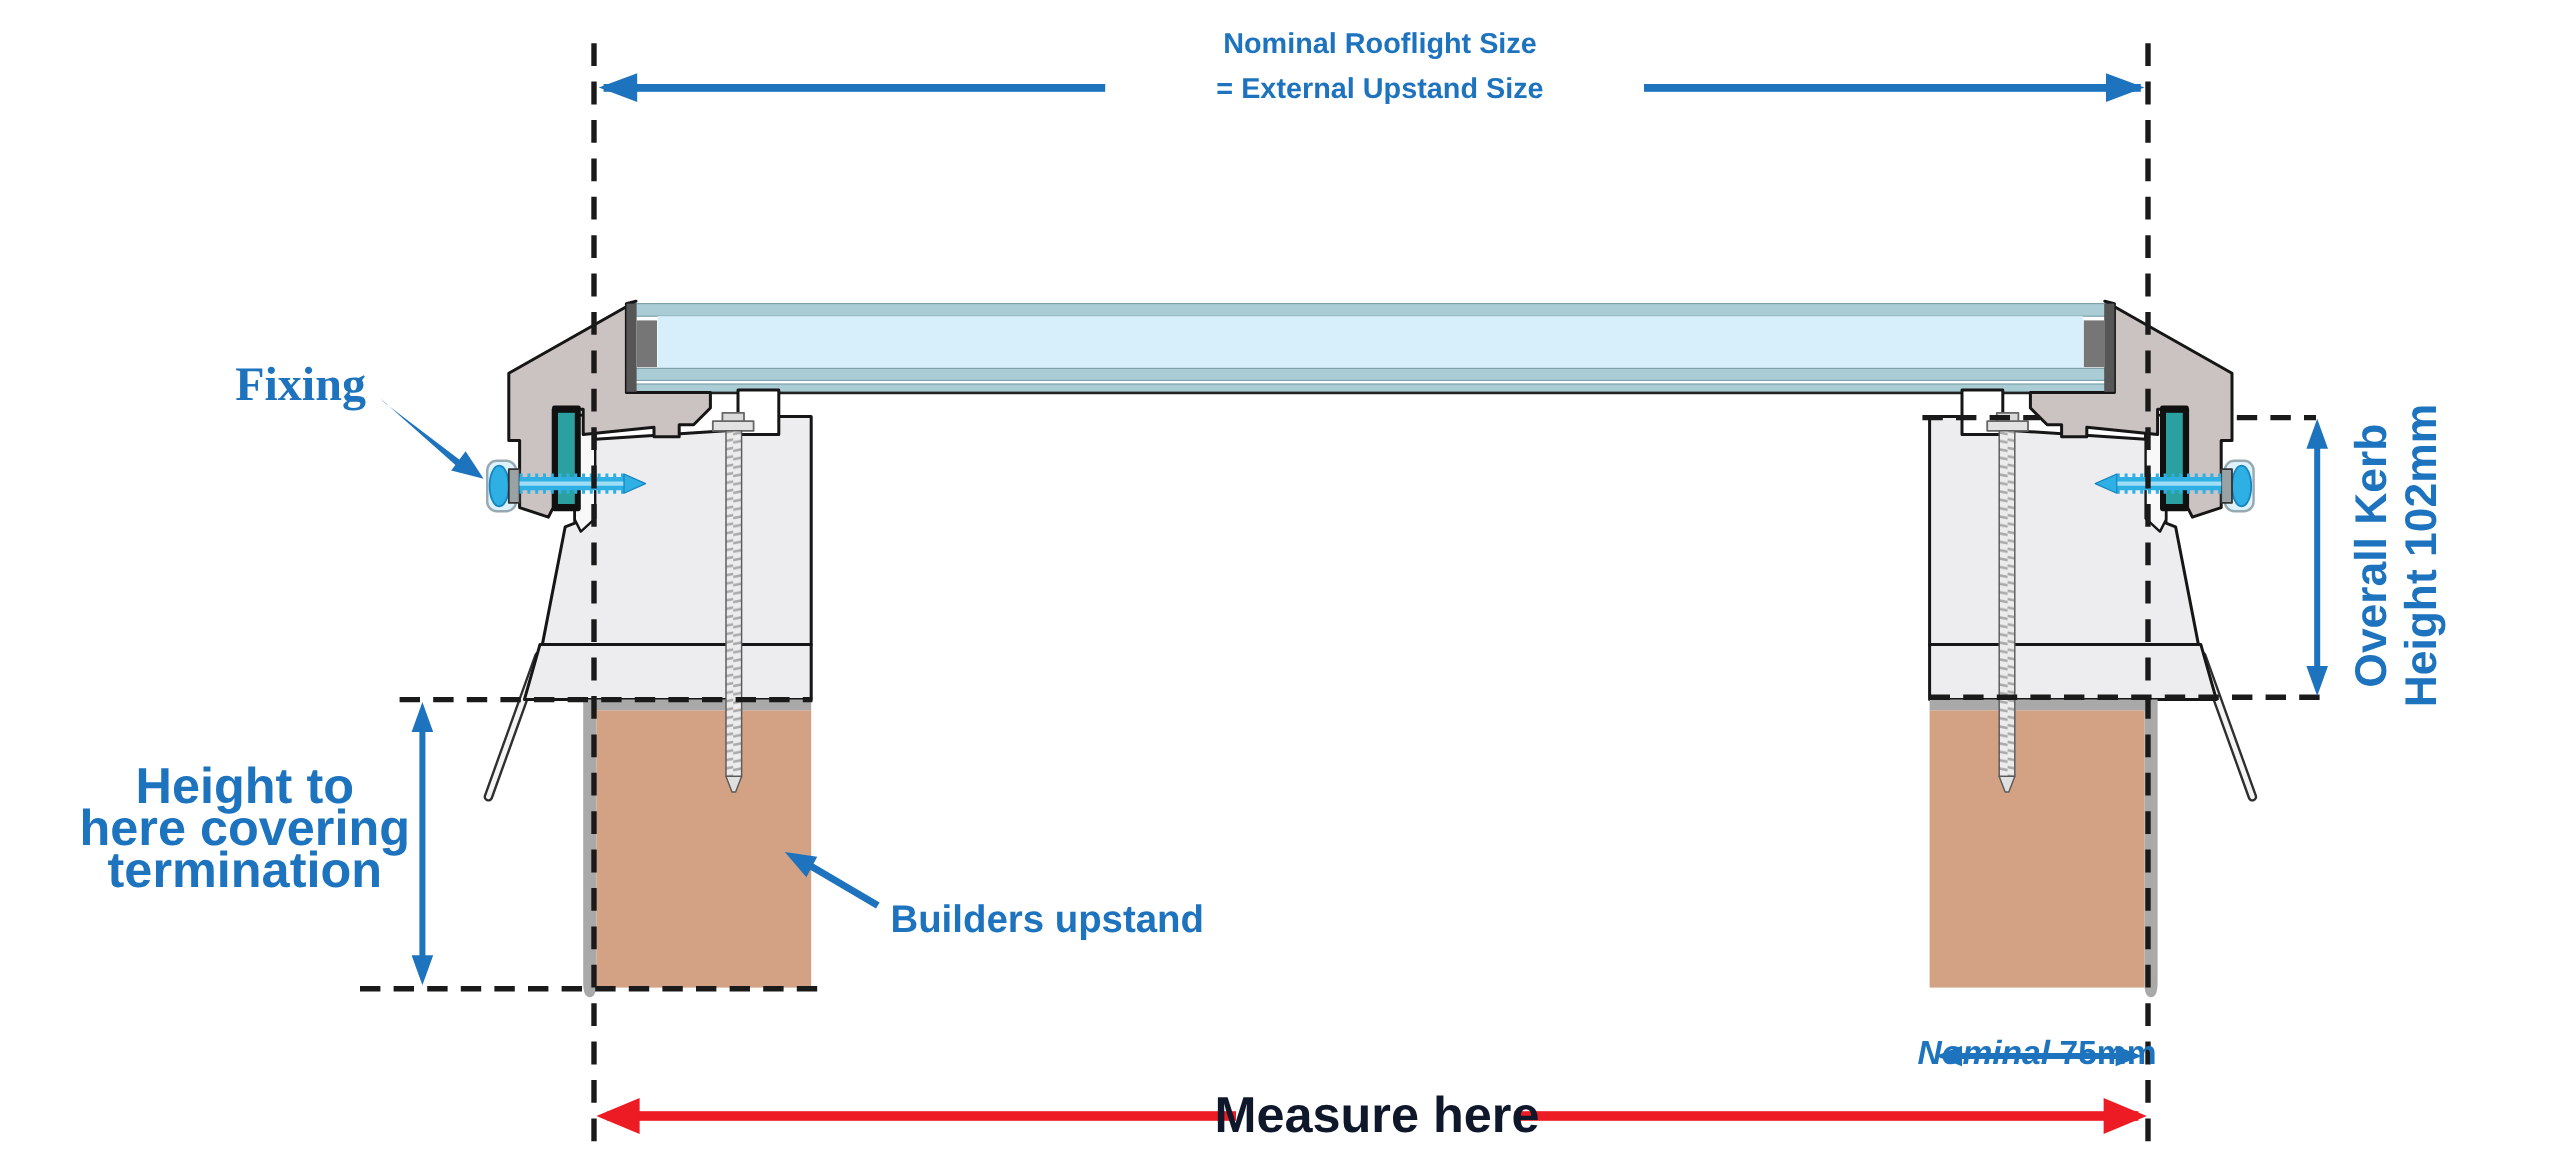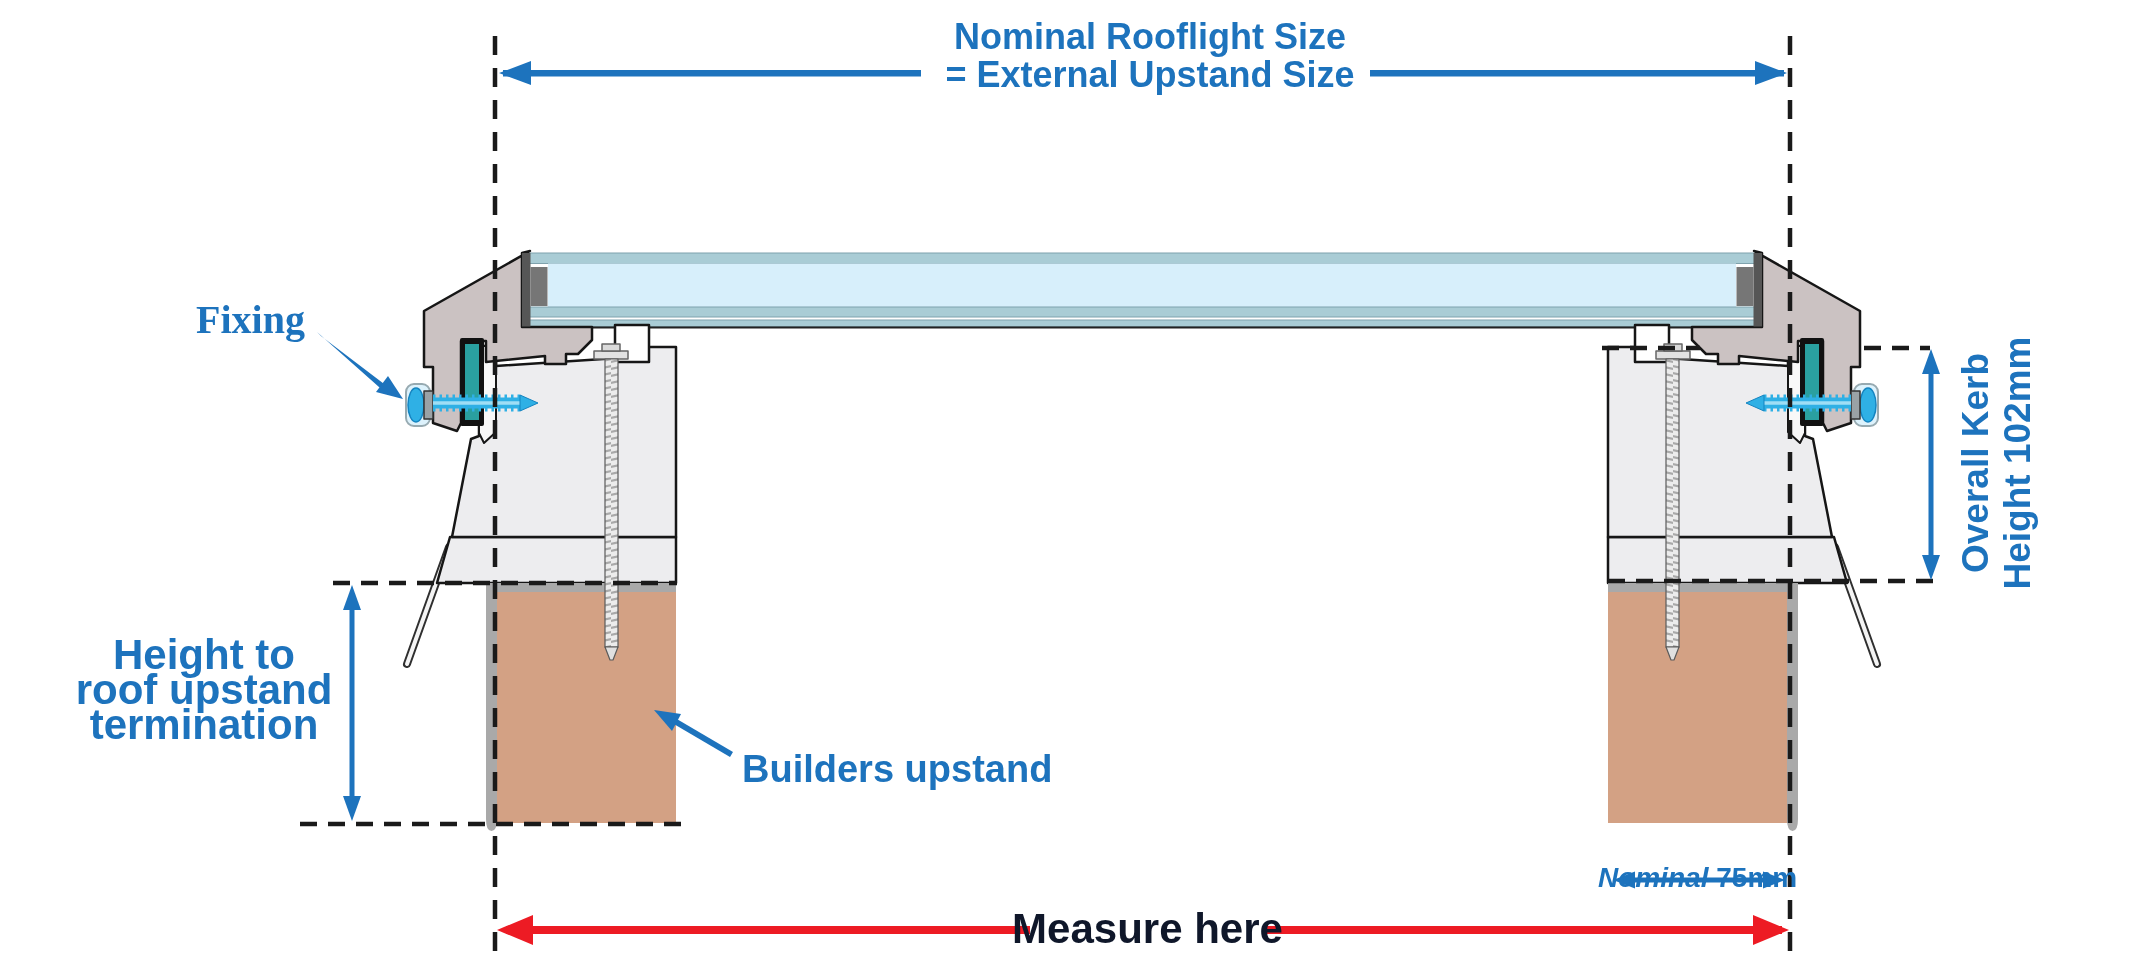--- a/index.html
+++ b/index.html
@@ -2,24 +2,24 @@
 <html><head>
 <meta charset="utf-8">
 <style>
   html,body{margin:0;padding:0;background:#ffffff;}
   .stage{
     position:relative;width:2145px;height:964px;background:#ffffff;overflow:hidden;
     font-family:"Liberation Sans","DejaVu Sans",sans-serif;
   }
   .stage svg{position:absolute;left:0;top:0;}
   .lbl{position:absolute;font-weight:bold;color:#1d73bd;}
-  .lbl-title{left:745px;top:18px;width:810px;text-align:center;font-size:36px;line-height:38px;}
+  .lbl-title{left:745px;top:18px;width:810px;text-align:center;font-size:24px;line-height:38px;}
   .lbl-fixing{left:196px;top:296px;font-size:40px;font-family:Liberation Serif, serif;}
   .lbl-height{left:58px;top:637px;width:292px;text-align:center;font-size:42px;line-height:35px;}
-  .lbl-builders{left:742px;top:748px;font-size:38px;}
+  .lbl-builders{left:742px;top:748px;font-size:32px;}
   .lbl-kerb{
     left:1832px;top:421px;width:330px;height:84px;text-align:center;
     font-size:37px;line-height:42px;transform:rotate(-90deg);transform-origin:50% 50%;
   }
   .lbl-measure{left:945px;top:905px;width:405px;text-align:center;font-size:42px;color:#0f172a;}
   .lbl-nominal{left:1598px;top:862px;width:196px;text-align:center;font-size:28px;}
   .lbl-nominal .it{font-style:italic;}
 </style>
 </head>
 <body>
@@ -127,21 +127,21 @@
 
   <div class="lbl lbl-title">
     <div>Nominal Rooflight Size</div>
     <div>= External Upstand Size</div>
   </div>
 
   <div class="lbl lbl-fixing">Fixing</div>
 
   <div class="lbl lbl-height">
     <div>Height to</div>
-    <div>roof upstand</div>
+    <div>here covering</div>
     <div>termination</div>
   </div>
 
   <div class="lbl lbl-builders">Builders upstand</div>
 
   <div class="lbl lbl-kerb">
     <div>Overall Kerb</div>
     <div>Height 102mm</div>
   </div>
 

